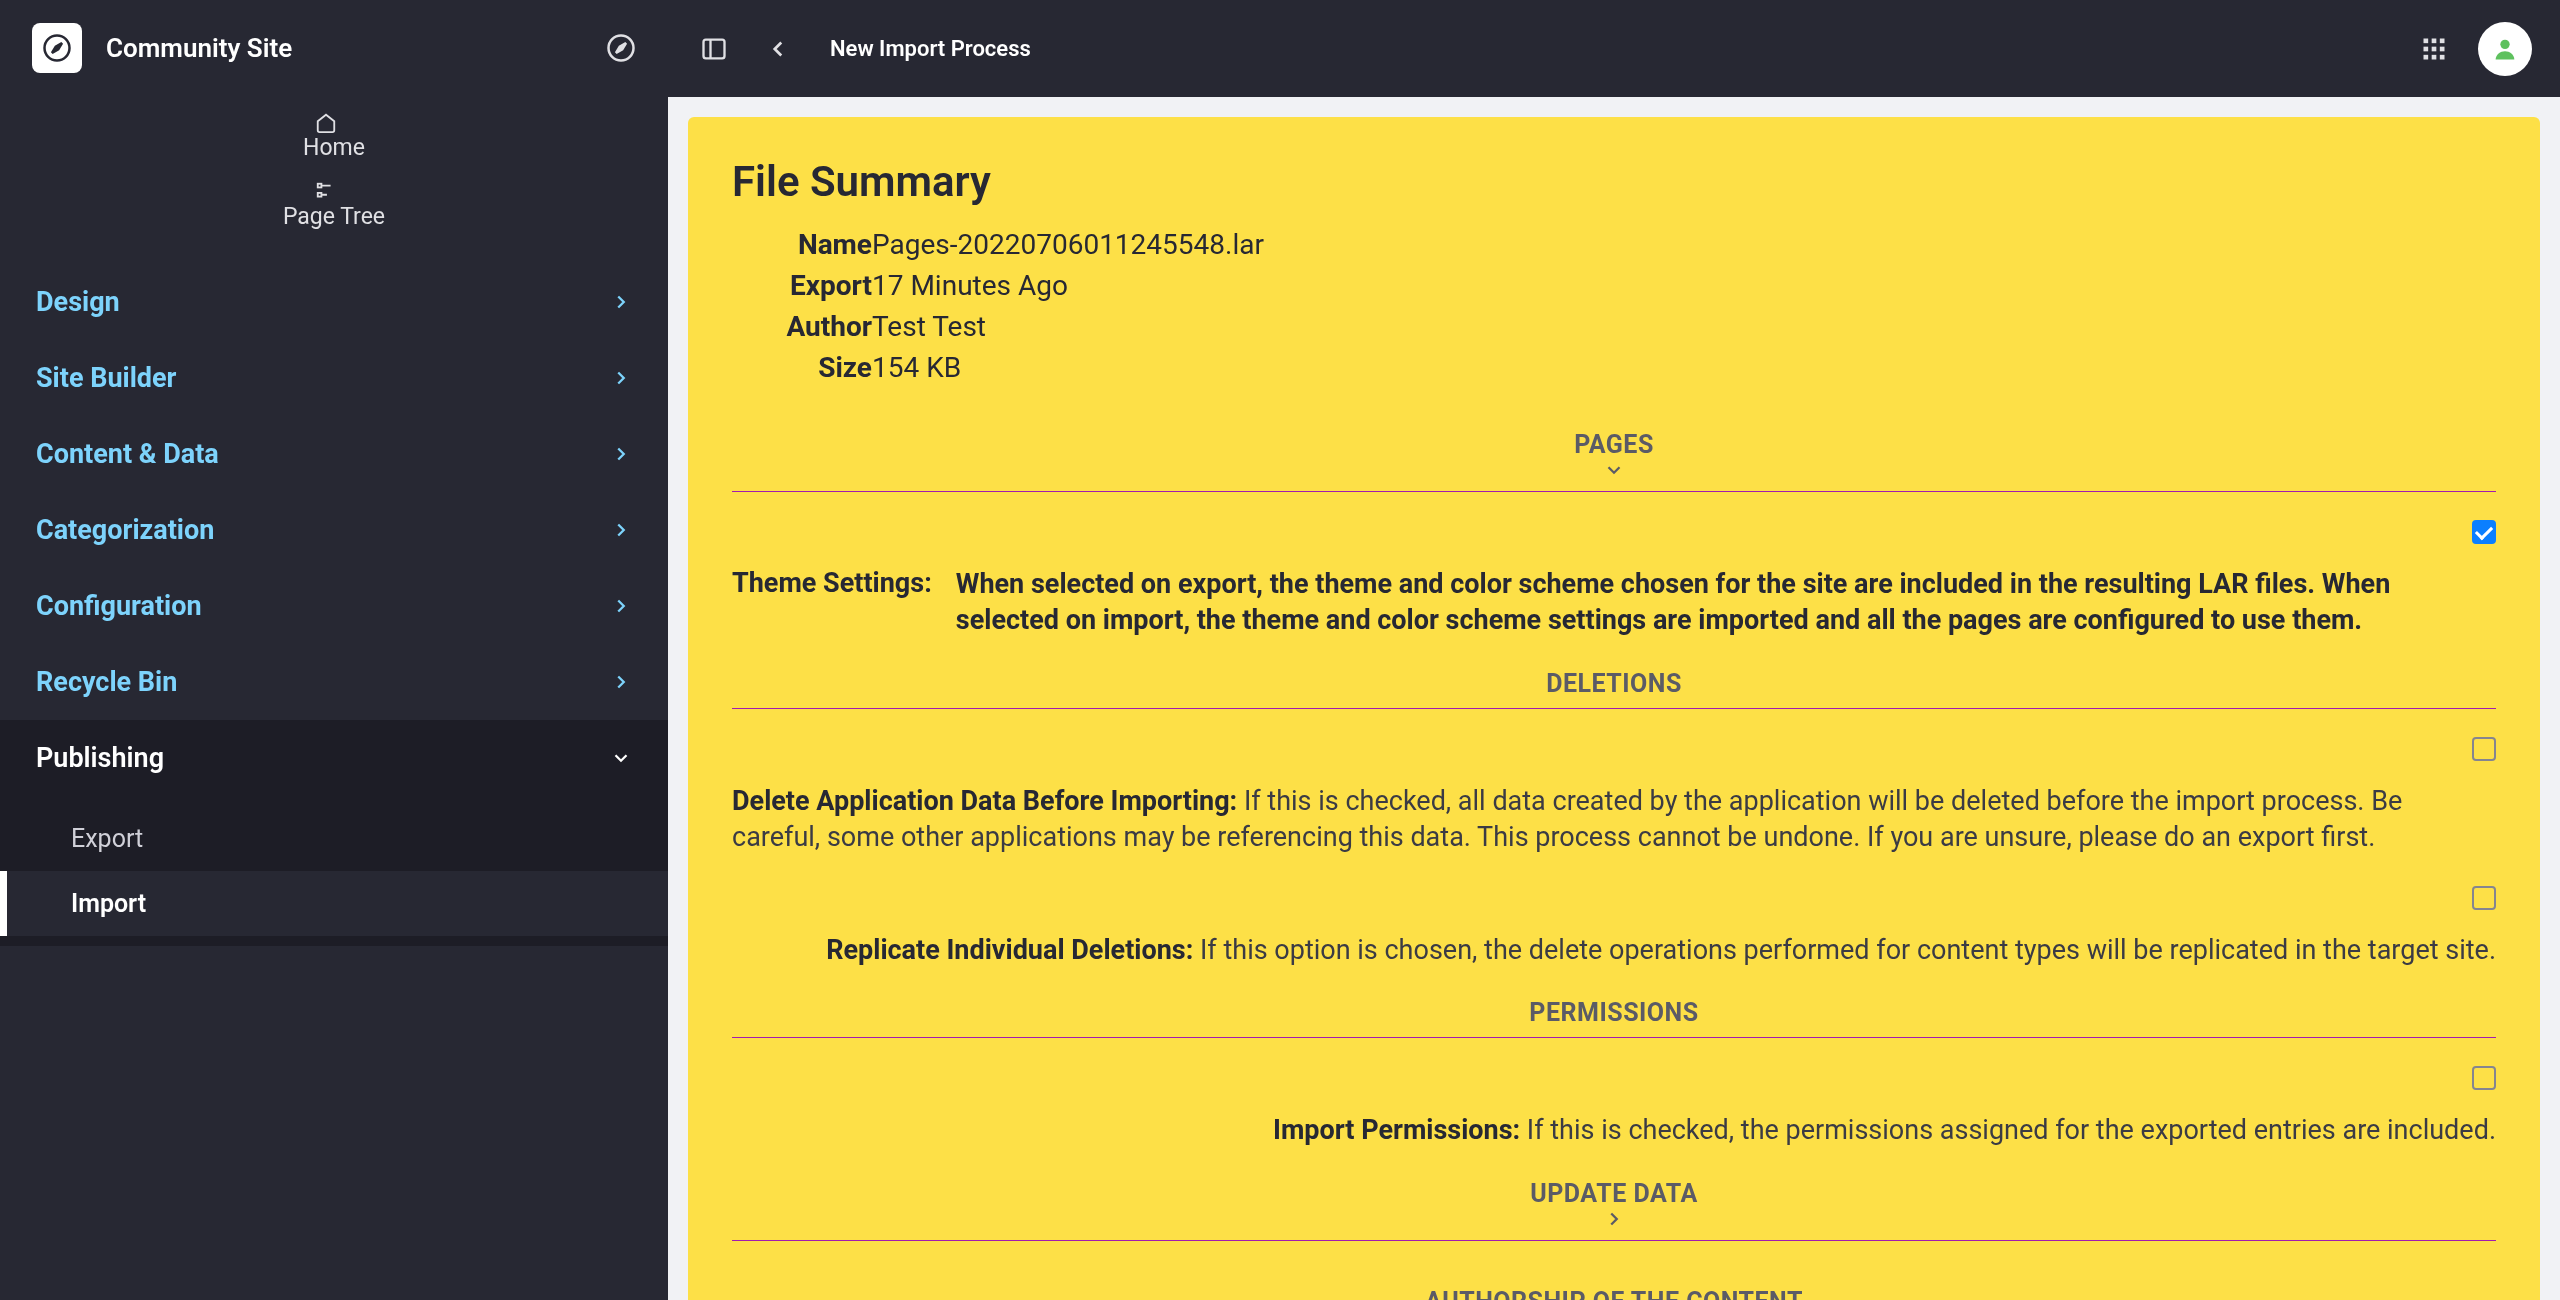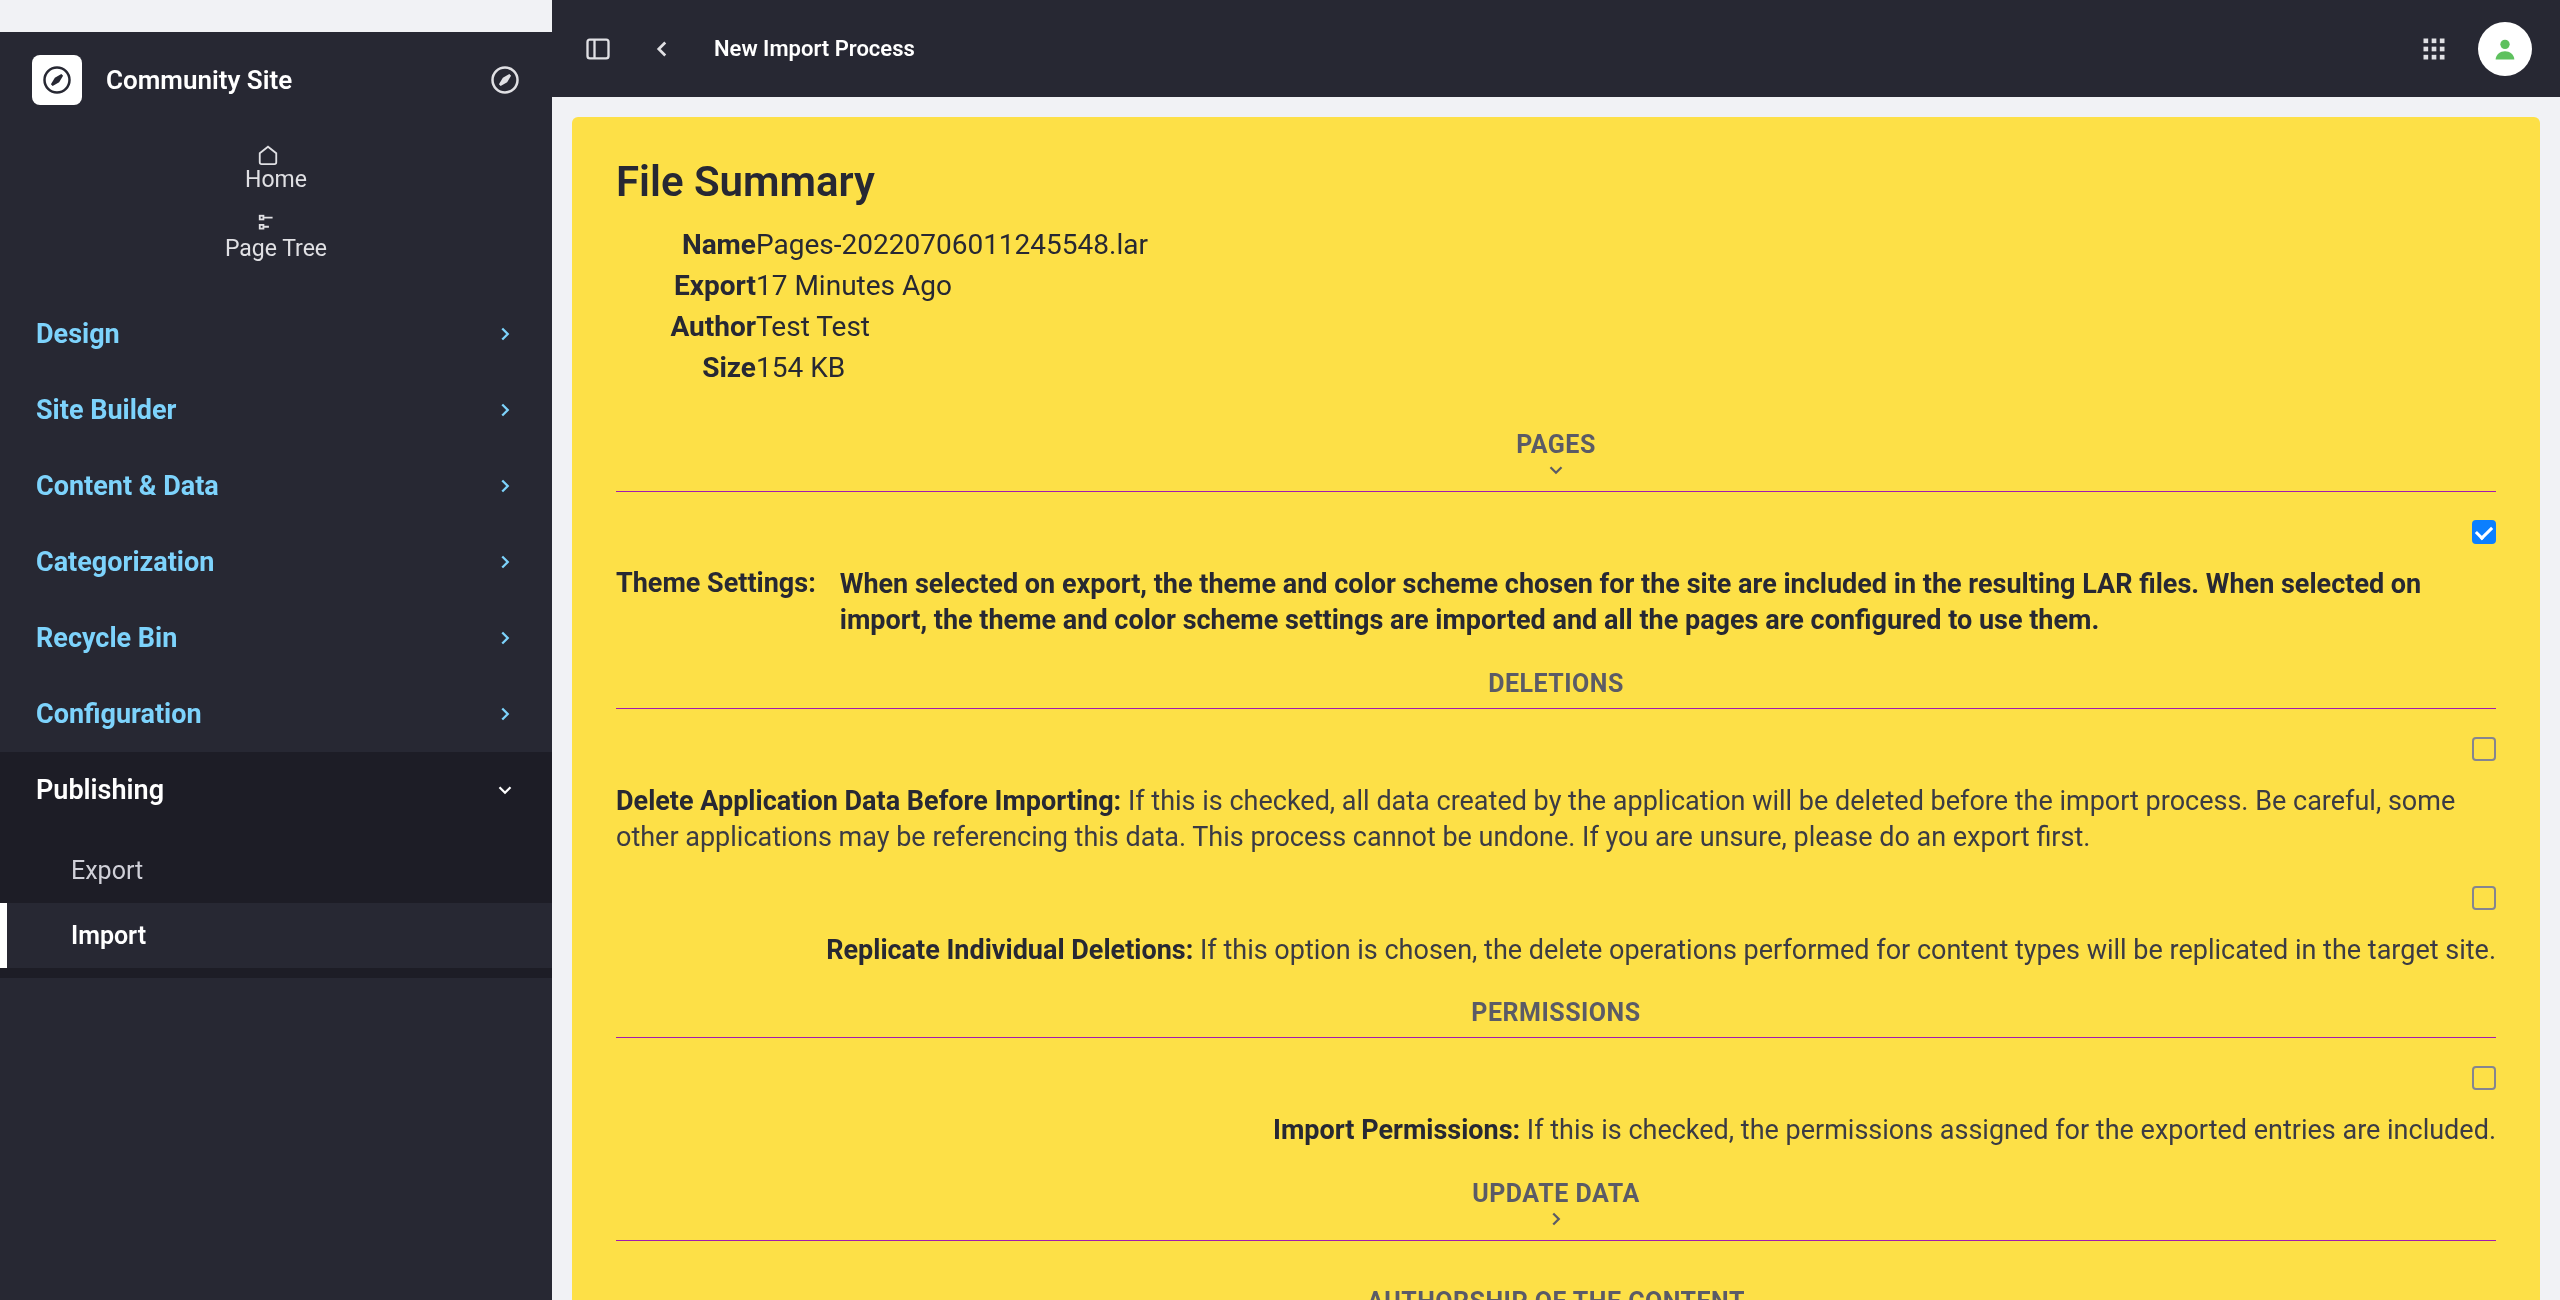--- a/index.html
+++ b/index.html
@@ -8,27 +8,26 @@
     background: #f1f2f5;
     color: #272833;
     width: 2560px;
     height: 1300px;
     overflow: hidden;
     display: flex;
   }
 
   
   .sidebar {
-    width: 552px;
+    width: 668px;
     background: #272833;
     color: #e0e0e4;
     flex-shrink: 0;
     display: flex;
     flex-direction: column;
-    margin-top: 32px;
   }
   .sidebar-header {
     display: flex;
     align-items: center;
     padding: 23px 32px;
   }
   .site-logo {
     width: 50px;
     height: 50px;
     border-radius: 8px;
@@ -306,27 +305,27 @@
           <polyline points="9 6 15 12 9 18"></polyline>
         </svg>
     </div>
     <div class="menu-item">
       <span>Categorization</span>
       <svg class="menu-chevron" viewBox="0 0 24 24" fill="none" stroke="currentColor" stroke-width="2.5">
           <polyline points="9 6 15 12 9 18"></polyline>
         </svg>
     </div>
     <div class="menu-item">
+      <span>Configuration</span>
+      <svg class="menu-chevron" viewBox="0 0 24 24" fill="none" stroke="currentColor" stroke-width="2.5">
+          <polyline points="9 6 15 12 9 18"></polyline>
+        </svg>
+    </div>
+    <div class="menu-item">
       <span>Recycle Bin</span>
-      <svg class="menu-chevron" viewBox="0 0 24 24" fill="none" stroke="currentColor" stroke-width="2.5">
-          <polyline points="9 6 15 12 9 18"></polyline>
-        </svg>
-    </div>
-    <div class="menu-item">
-      <span>Configuration</span>
       <svg class="menu-chevron" viewBox="0 0 24 24" fill="none" stroke="currentColor" stroke-width="2.5">
           <polyline points="9 6 15 12 9 18"></polyline>
         </svg>
     </div>
     <div class="menu-item expanded">
       <span>Publishing</span>
       <svg class="menu-chevron" viewBox="0 0 24 24" fill="none" stroke="currentColor" stroke-width="2.5">
           <polyline points="6 9 12 15 18 9"></polyline>
         </svg>
     </div>

